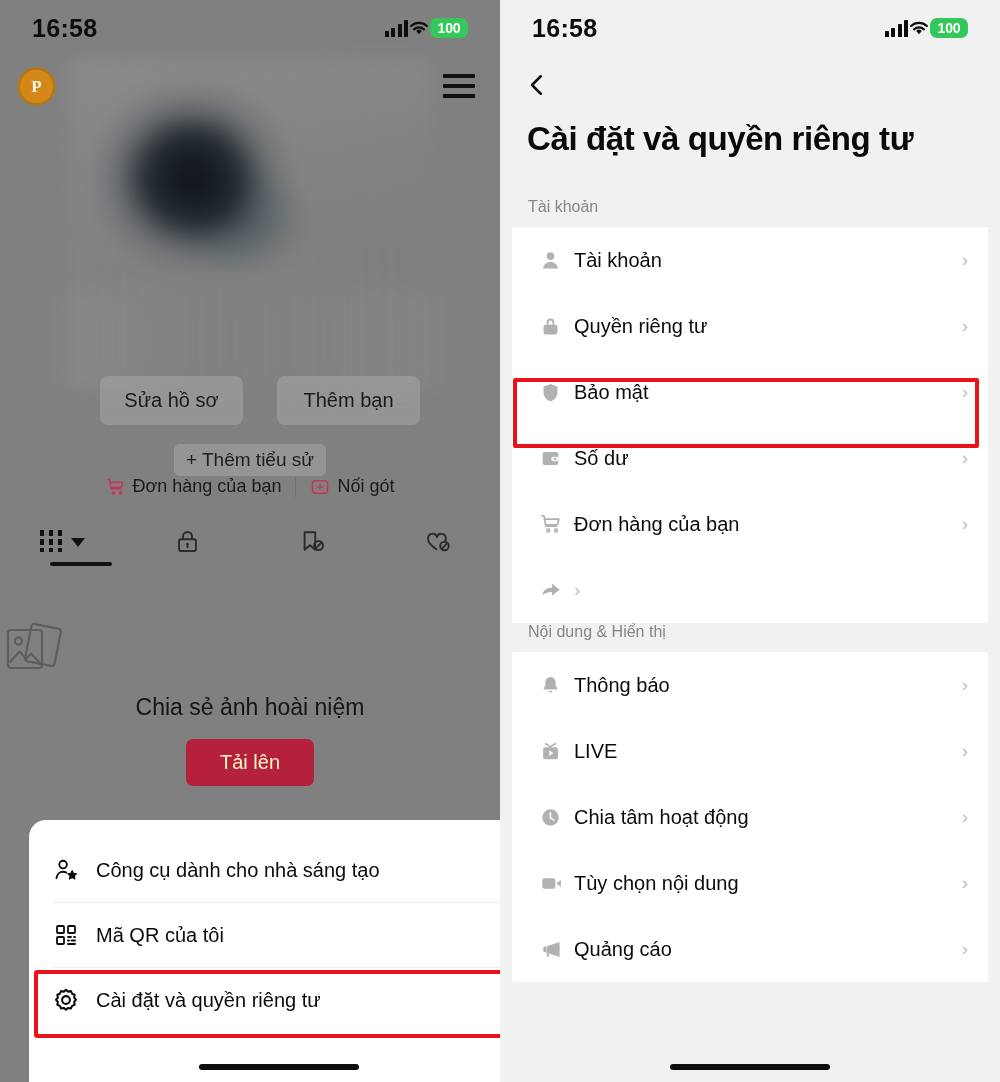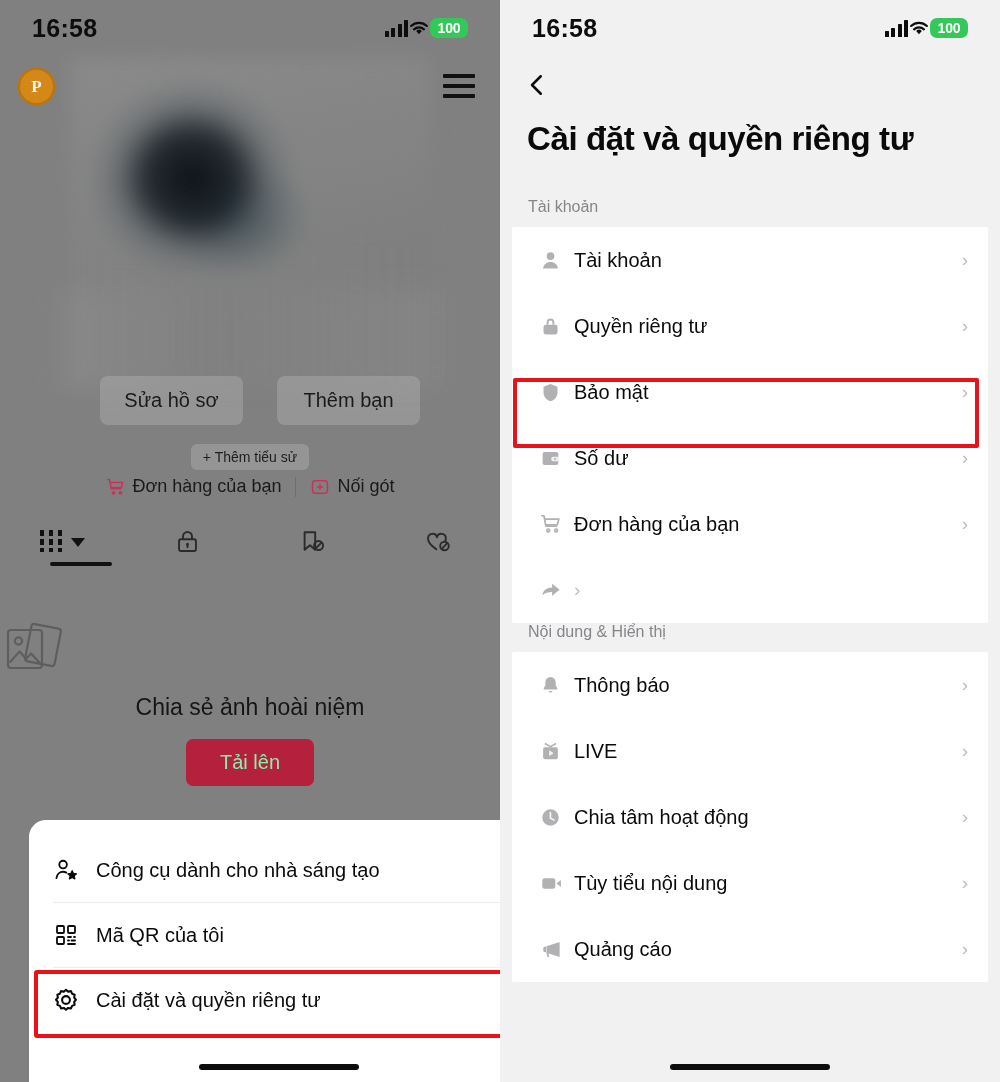--- a/index.html
+++ b/index.html
@@ -76,21 +76,21 @@
     background: rgba(190,190,190,.34); border-radius: 8px;
     padding: 13px 0; width: 143px; text-align: center;
     font-size: 20px; color: #1a1a1a; font-weight: 400; margin-left: 20px;
   }
 
   .bio-pill {
     position: absolute; left: 0; top: 444px; width: 500px; text-align: center;
   }
   .bio-pill span {
     display: inline-block; background: rgba(190,190,190,.34);
-    border-radius: 6px; padding: 5px 12px; font-size: 14px; color: #1e1e1e;
+    border-radius: 6px; padding: 5px 12px; font-size: 19px; color: #1e1e1e;
   }
 
   .link-row {
     position: absolute; left: 0; top: 476px; width: 500px;
     display: flex; align-items: center; justify-content: center; gap: 14px;
     font-size: 18px; color: #1a1a1a;
   }
   .link-row .item { display: flex; align-items: center; gap: 7px; }
   .link-row .sep { width: 1px; height: 20px; background: rgba(90,90,90,.45); }
   .ic-red { color: #c8325a; display: flex; align-items: center; }
@@ -109,21 +109,21 @@
     background: repeating-linear-gradient(#111 0 6px, transparent 6px 9px); }
   .tab-underline {
     position: absolute; left: 50px; top: 562px; width: 62px; height: 3.5px; background: #111; border-radius: 2px;
   }
 
   .empty-state {
     position: absolute; left: 0; top: 620px; width: 500px; text-align: center;
   }
   .empty-title { font-size: 23px; color: #151515; margin-top: 14px; }
   .upload-btn {
-    display: inline-block; margin-top: 18px; background: #b5213c; color: #86efac;
+    display: inline-block; margin-top: 18px; background: #b5213c; color: #fef9c3;
     font-size: 20px; padding: 12px 34px; border-radius: 7px;
   }
 
   
   .sheet {
     position: absolute; left: 0; bottom: 0; width: 500px; height: 262px;
     background: #ffffff; border-radius: 17px 17px 0 0; margin-left: 29px;
   }
   .sheet-item {
     display: flex; align-items: center; gap: 17px; height: 64px;
@@ -469,21 +469,21 @@
           <span class="lbl">Chia tâm hoạt động</span>
           <span class="chev">›</span>
         </div>
         <div class="row">
           <span class="ic">
             <svg width="23" height="23" viewBox="0 0 24 24" fill="#b1b1b3">
                 <rect x="2.4" y="6.4" width="13.6" height="11.2" rx="2.4"></rect>
                 <path d="M17.2 12l4.6-3.6v7.2z"></path>
               </svg>
           </span>
-          <span class="lbl">Tùy tiểu nội dung</span>
+          <span class="lbl">Tùy chọn nội dung</span>
           <span class="chev">›</span>
         </div>
         <div class="row">
           <span class="ic">
             <svg width="23" height="23" viewBox="0 0 24 24" fill="#b1b1b3">
                 <path d="M20.5 4.2v15.6L6.8 15.4V8.6z"></path>
                 <path d="M5.4 8.8h1v6h-1a2 2 0 01-2-2v-2a2 2 0 012-2z"></path>
                 <path d="M6.6 15.2l1 4.3h2l-.7-4z"></path>
               </svg>
           </span>

